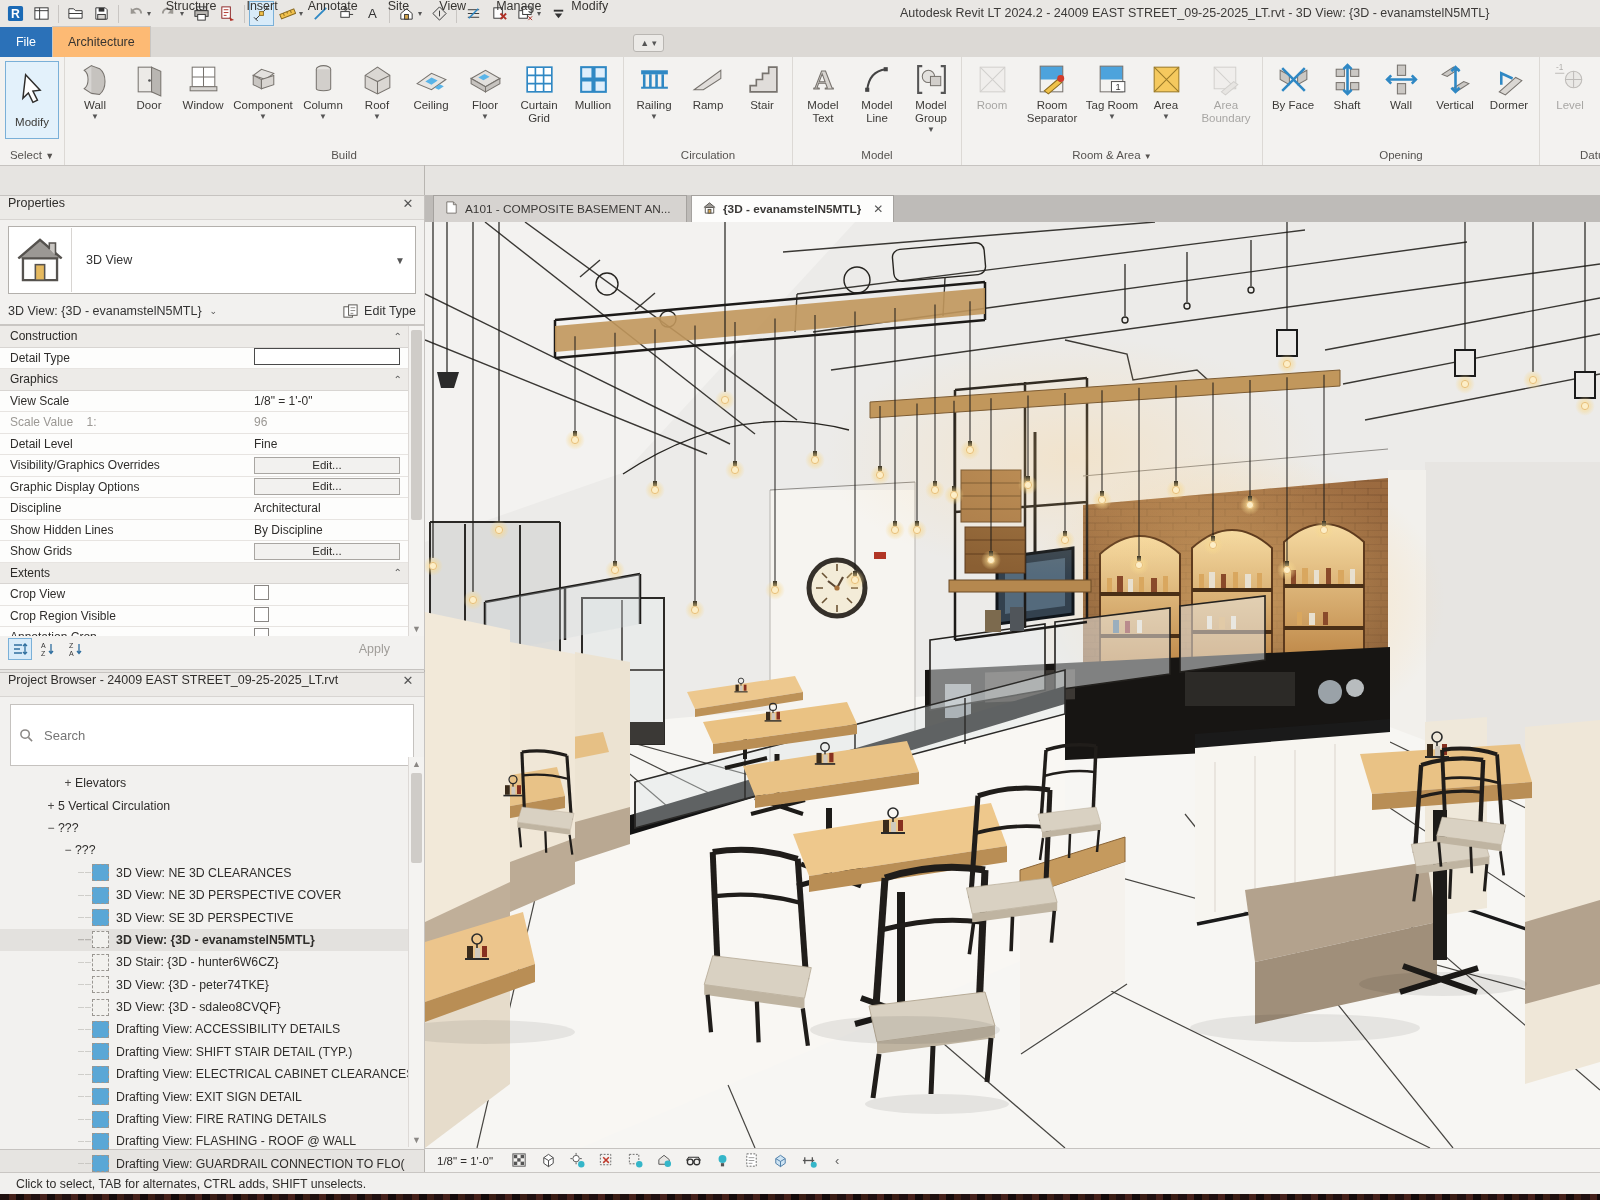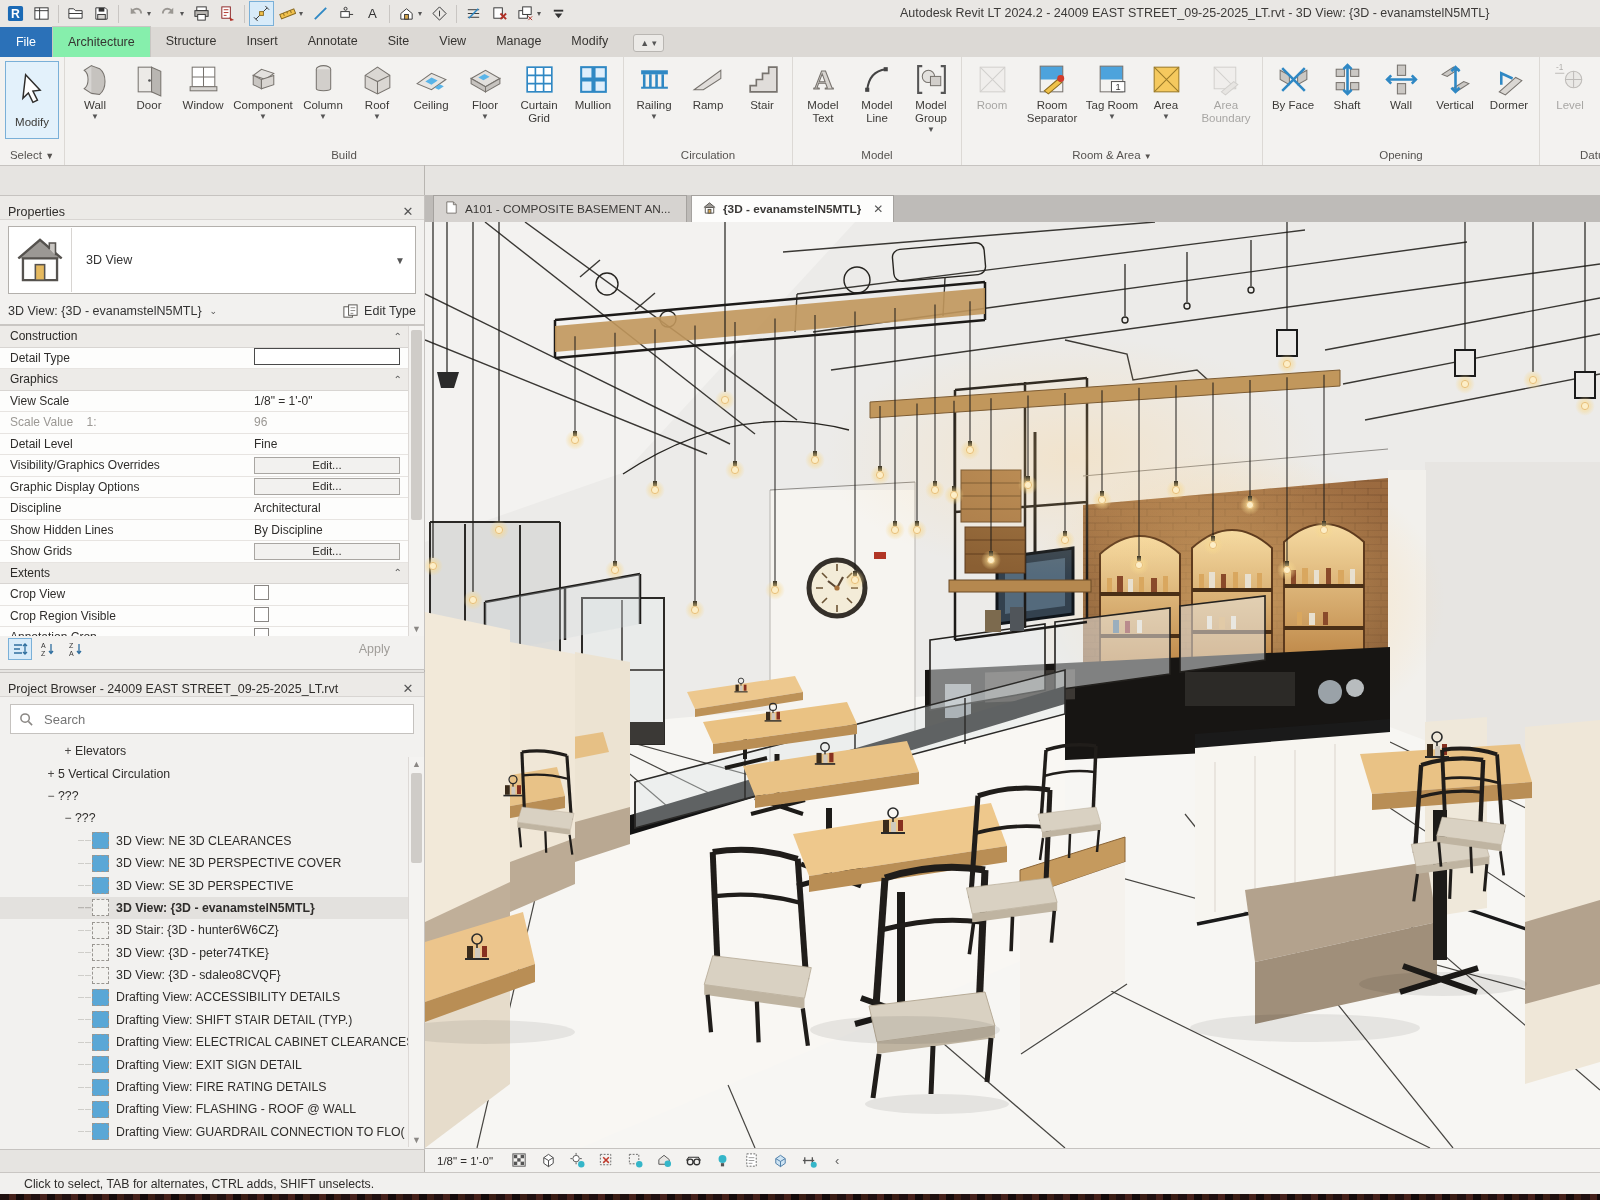--- a/index.html
+++ b/index.html
@@ -14,41 +14,41 @@
   .qicon{width:23px;height:23px;display:flex;align-items:center;justify-content:center;border:1px solid transparent;}
   .qicon svg{width:17px;height:17px;}
   .qicon.hl{background:#d8ebf9;border:1px solid #7ab0d8;}
   .qdd{font-size:8px;color:#555;margin-left:-2px;width:8px;}
   .qsep{width:1px;height:18px;background:#c9c6c3;margin:0 3px;}
   .title-text{position:absolute;left:900px;top:6px;font-size:12.5px;color:#3c3a38;white-space:nowrap;}
   
   .tabrow{left:0;top:27px;width:1600px;height:30px;background:#dcd9d5;display:flex;align-items:flex-end;}
   .file-tab{width:52px;height:30px;background:#2b71b8;color:#fff;display:flex;align-items:center;justify-content:center;font-size:12.5px;}
   .rtab{height:30px;line-height:30px;padding:0 15px;color:#363431;font-size:12.5px;}
-  .rtab.active{background:#86efac;border:1px solid #c9c6c3;border-bottom:none;}
+  .rtab.active{background:#fdba74;border:1px solid #c9c6c3;border-bottom:none;margin-top:35px;}
   .rib-collapse{margin-left:10px;margin-bottom:5px;display:flex;align-items:center;gap:3px;color:#555;font-size:9px;
                 border:1px solid #b9b6b2;border-radius:3px;padding:1px 6px;background:#eceae7;height:14px;}
   
   .ribbon{left:0;top:57px;width:1600px;height:108px;background:#f3f2f0;border-bottom:1px solid #c6c3c0;
           display:flex;align-items:stretch;overflow:hidden;}
   .rpanel{position:relative;border-right:1px solid #dcd9d5;padding:2px 3px 17px 3px;display:flex;align-items:flex-start;}
   .pcaption{position:absolute;bottom:1px;left:0;right:0;height:15px;text-align:center;font-size:11.5px;color:#565350;white-space:nowrap;}
   .rtool{display:flex;flex-direction:column;align-items:center;width:54px;padding-top:2px;}
   .rtool.wide{width:66px;}
   .rtool .ric{width:37px;height:37px;}
   .rtool .ric svg{width:37px;height:37px;}
   .rlabel{font-size:11.5px;color:#3c3a37;text-align:center;line-height:1.12;margin-top:1px;}
   .rddow{font-size:8px;color:#555;line-height:1;margin-top:1px;}
   .rtool.disabled{opacity:.42;}
   .modify-wrap{display:flex;flex-direction:column;align-items:center;padding-top:2px;width:58px;}
   .modify-btn{width:52px;height:76px;background:#e3f1fb;border:1px solid #7ab0d8;display:flex;flex-direction:column;align-items:center;justify-content:center;}
   .modify-btn svg{width:34px;height:40px;}
   
   .panelbox{background:#f2f1ef;border:1px solid #c6c3c0;border-left:none;}
-  .phdr{height:23px;display:flex;align-items:flex-end;padding:0 8px;font-size:12.5px;color:#2f2d2b;background:#eceae7;border-bottom:1px solid #d8d5d2;}
+  .phdr{height:23px;display:flex;align-items:flex-start;padding:0 8px;font-size:12.5px;color:#2f2d2b;background:#eceae7;border-bottom:1px solid #d8d5d2;}
   .phdr .x{margin-left:auto;color:#555;font-size:13px;width:16px;text-align:center;}
   .typesel{margin:6px 8px 4px 8px;height:66px;background:#fff;border:1px solid #b3b0ac;display:flex;align-items:center;}
   .typesel .tsicon{width:62px;height:64px;border-right:1px solid #d8d5d2;display:flex;align-items:center;justify-content:center;}
   .typesel .tslabel{padding-left:14px;font-size:12.5px;color:#333;}
   .typesel .tsarrow{margin-left:auto;padding-right:10px;color:#555;font-size:10px;}
   .instrow{height:26px;display:flex;align-items:center;border-bottom:2px solid #c9c6c3;padding:0 8px;}
   .instrow .iname{font-size:12.5px;color:#333;}
   .instrow .ichev{margin-left:8px;color:#555;font-size:9px;}
   .instrow .etype{margin-left:auto;display:flex;align-items:center;gap:5px;color:#333;font-size:12.5px;}
   .pgrid{position:relative;}
@@ -64,21 +64,21 @@
   .pinput{width:96%;height:15px;border:1px solid #4a4a4a;background:#fff;}
   .pscroll{position:absolute;right:0;top:0;bottom:0;width:15px;background:#f4f3f1;border-left:1px solid #ddd9d6;}
   .pscroll .thumb{position:absolute;left:2px;right:2px;background:#cfccc8;border-radius:2px;}
   .sarrow{position:absolute;left:0;right:0;height:14px;color:#8a8784;font-size:9px;text-align:center;line-height:14px;}
   .pfoot{height:25px;display:flex;align-items:center;padding:0 8px;gap:4px;background:#f2f1ef;}
   .sicon{width:22px;height:20px;border:1px solid transparent;display:flex;align-items:center;justify-content:center;}
   .sicon svg{width:16px;height:16px;}
   .sicon.on{background:#d8ebf9;border:1px solid #7ab0d8;}
   .applybtn{margin-left:auto;color:#a09d99;font-size:12.5px;padding-right:26px;}
   
-  .searchwrap{margin:7px 10px 6px 10px;height:28px;background:#fff;border:1px solid #c5c2bf;display:flex;align-items:center;padding:0 8px;gap:8px;}
+  .searchwrap{margin:7px 10px 6px 10px;height:28px;background:#fff;border:1px solid #c5c2bf;display:flex;align-items:center;padding:16px 8px;gap:8px;}
   .searchwrap input{border:none;outline:none;flex:1;font-size:13px;color:#333;background:transparent;font-family:"Liberation Sans",sans-serif;}
   .tree{position:relative;overflow:hidden;}
   .trow{display:flex;align-items:center;height:22.4px;white-space:nowrap;}
   .trow.sel{background:#e3e1de;font-weight:bold;}
   .texp{width:14px;text-align:center;color:#4a4846;font-size:12px;flex:none;}
   .ticon{width:15px;height:15px;flex:none;margin-right:7px;border:1px dashed #9a9792;}
   .ticon.blue{background:#5aa7d6;}
   .ticon.white{background:#f2f1ee;}
   .tlabel{font-size:12.3px;color:#2f2d2b;}
   .tguide{color:#b5b2ae;font-size:10px;letter-spacing:1px;flex:none;}
@@ -91,21 +91,21 @@
   .vtab svg{width:15px;height:15px;flex:none;}
   .scene-wrap{left:425px;top:222px;width:1175px;height:926px;background:#ecebe9;}
   .vcb{left:425px;top:1148px;width:1175px;height:24px;background:#f3f2f0;border-top:1px solid #c6c3c0;
        display:flex;align-items:center;gap:10px;padding-left:12px;box-sizing:border-box;}
   .vcb .scale{font-size:11.5px;color:#2f2d2b;white-space:nowrap;margin-right:6px;}
   .vcbi{width:20px;height:20px;display:flex;align-items:center;justify-content:center;}
   .vcbi svg{width:17px;height:17px;}
   .vcb .chev{color:#666;font-size:13px;margin-left:6px;}
   
   .statusbar{left:0;top:1172px;width:1600px;height:22px;background:#f1f0ee;border-top:1px solid #c9c6c3;
-             display:flex;align-items:center;padding-left:24px;box-sizing:border-box;font-size:12.3px;color:#2f2d2b;}
+             display:flex;align-items:center;padding-left:16px;box-sizing:border-box;font-size:12.3px;color:#2f2d2b;}
   .bottomstrip{left:0;top:1194px;width:1600px;height:6px;
       background:repeating-linear-gradient(90deg,#201010 0 9px,#45201a 9px 16px,#140a0a 16px 24px,#3a1c14 24px 31px);}
   .vdiv{left:424px;top:165px;width:1px;height:1007px;background:#b8b5b1;}
 </style>
 </head>
 <body>
 
 <div id="app">
 
   <div class="abs titlebar">

